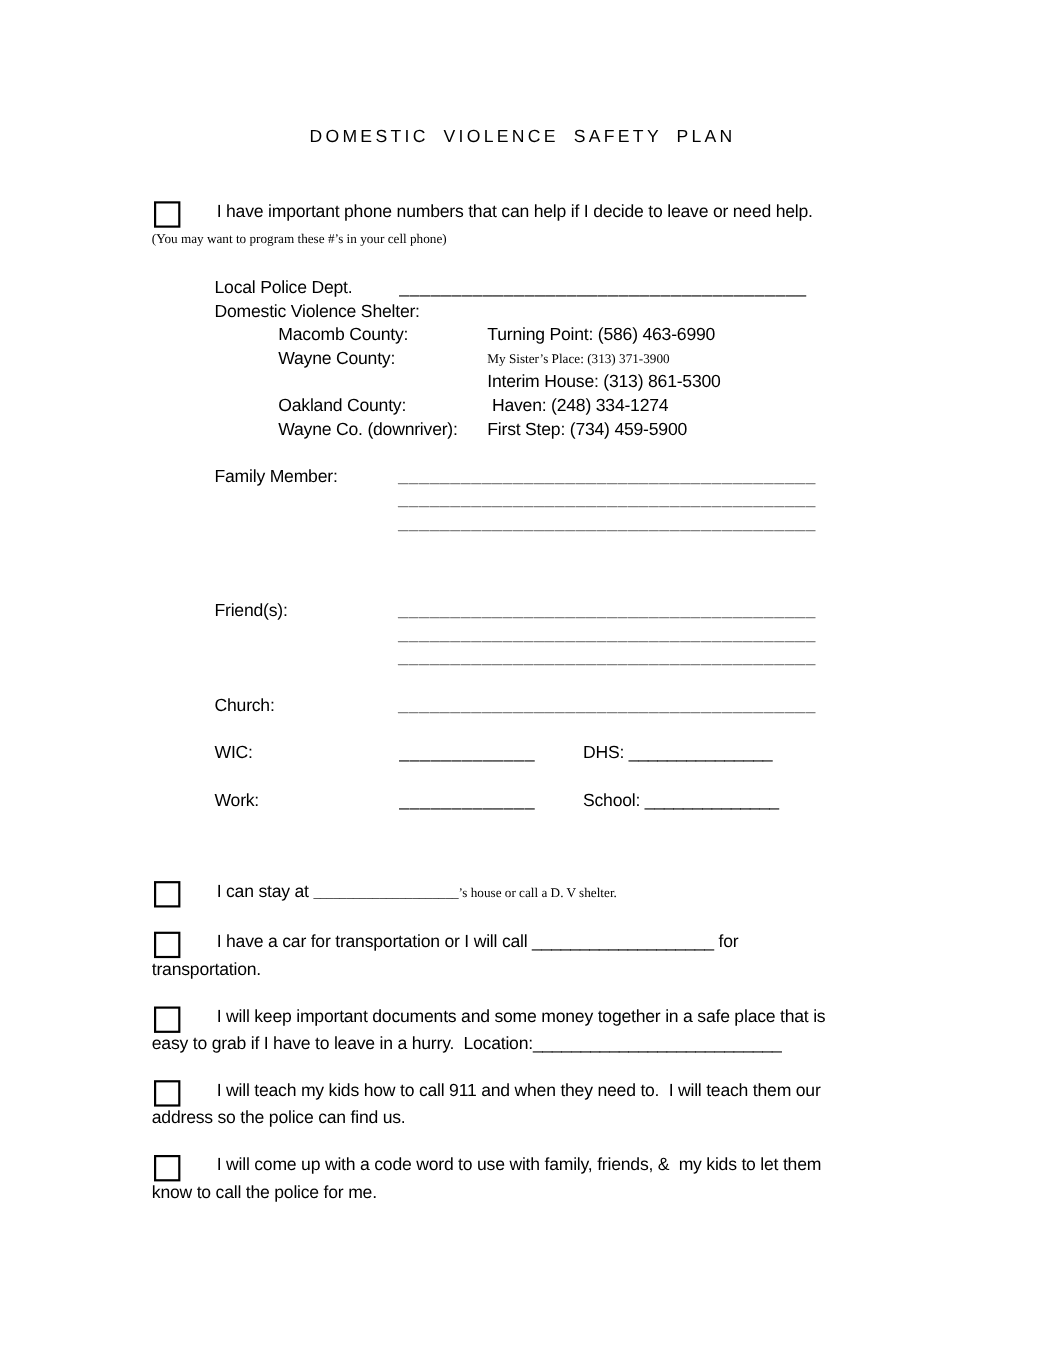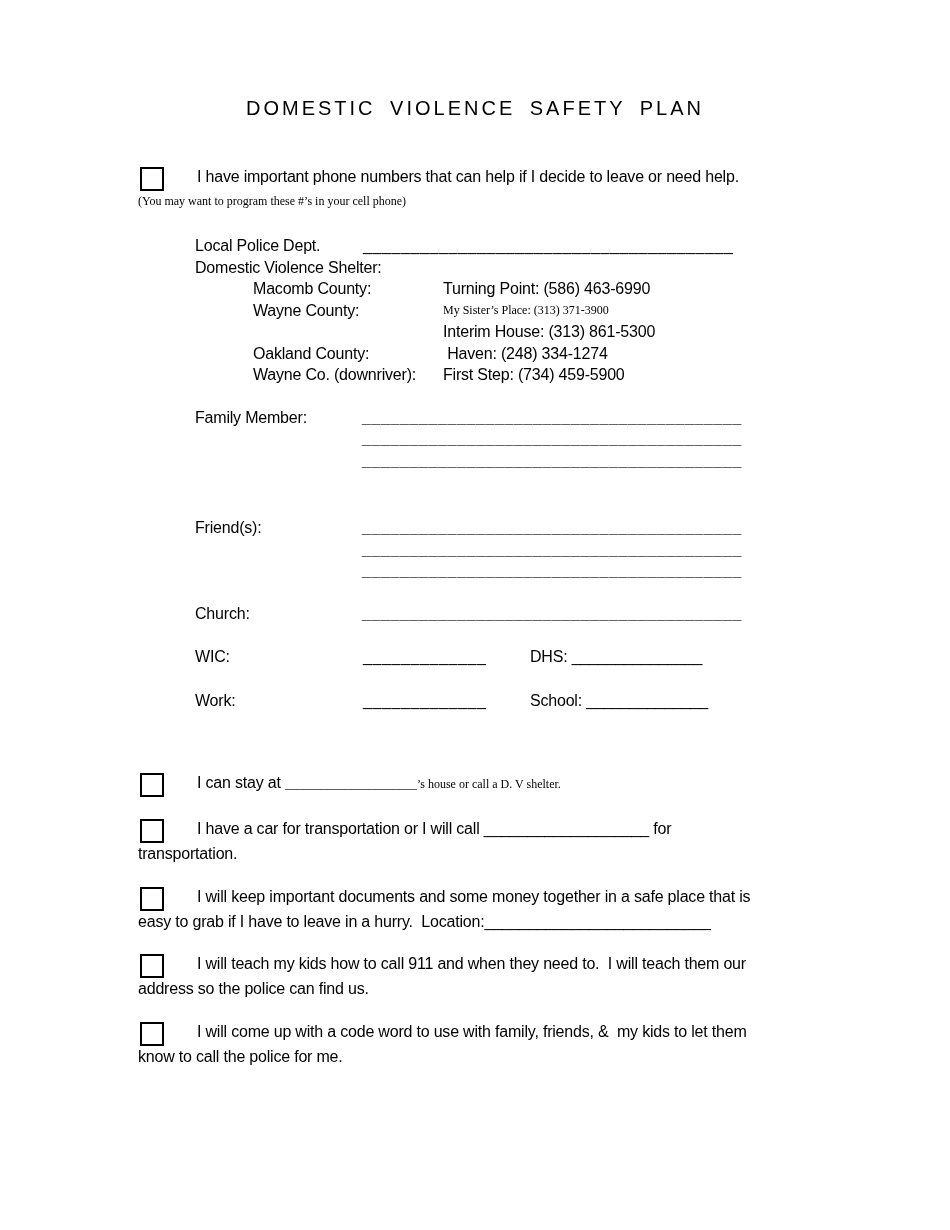--- a/index.html
+++ b/index.html
@@ -6,39 +6,39 @@
   .page {
     width:950px; height:1230px; background:#fff; color:#000;
     font-family:"Liberation Sans", sans-serif;
     font-size:16px; line-height:21.5px; letter-spacing:-0.2px;
     box-sizing:border-box; padding:98px 138px 0 138px;
     overflow:hidden;
   }
   .t { white-space:pre-wrap; }
   .serif { font-family:"Liberation Serif", serif; font-size:12px; letter-spacing:0; }
   .title {
-    text-align:center; font-size:20px; font-weight:normal;
-    letter-spacing:3px; word-spacing:6px; margin:0;
+    text-align:center; font-size:16px; font-weight:normal;
+    letter-spacing:3px; word-spacing:6px; margin:16px;
   }
   .checkbox {
     display:inline-block; width:20px; height:20px;
     border:2px solid #000; background:#fff; flex:none; margin:1px 33px 0 2px;
   }
   .check-row { display:flex; align-items:flex-start; }
   .intro { margin-top:46px; }
   .phones { margin-top:23px; padding-left:57px; }
   .row { display:flex; }
   .label-col { flex:none; width:168px; }
   .shelter-row { padding-left:58px; display:flex; }
   .county-col { flex:none; width:190px; }
   .blank.dashed { letter-spacing:0.6px; }
   #contacts { margin-top:21px; padding-left:57px; }
   .contact-row { display:flex; }
   .contact-lines { display:flex; flex-direction:column;font-style:italic; }
-  #contacts .contact-row:nth-child(1) { margin-bottom:46px; }
+  #contacts .contact-row:nth-child(1) { margin-bottom:58px; }
   #contacts .contact-row:nth-child(2) { margin-bottom:21px; }
   #contacts .contact-row:nth-child(3) { margin-bottom:22px;margin-top:10px; }
   #twocol { padding-left:57px; }
   #twocol .row { margin-bottom:22px; }
   #twocol .blank-box { flex:none; width:167px; }
   #checklist { margin-top:61px; }
   #checklist .check-item { margin-bottom:21px; }
   .cont { margin-top:0; }
 </style>
 </head>

